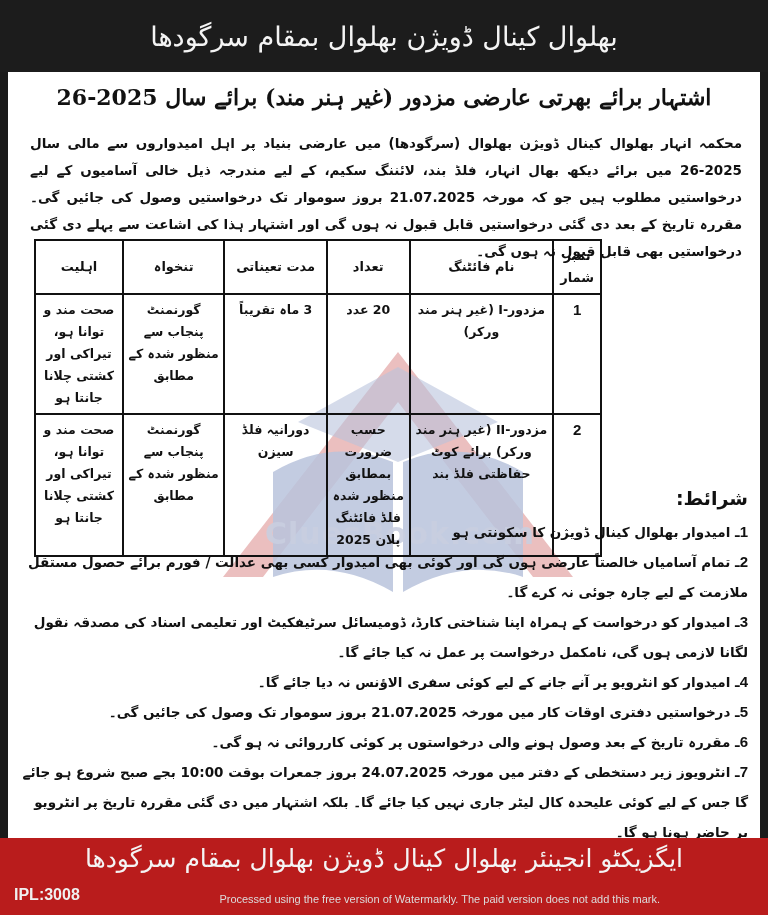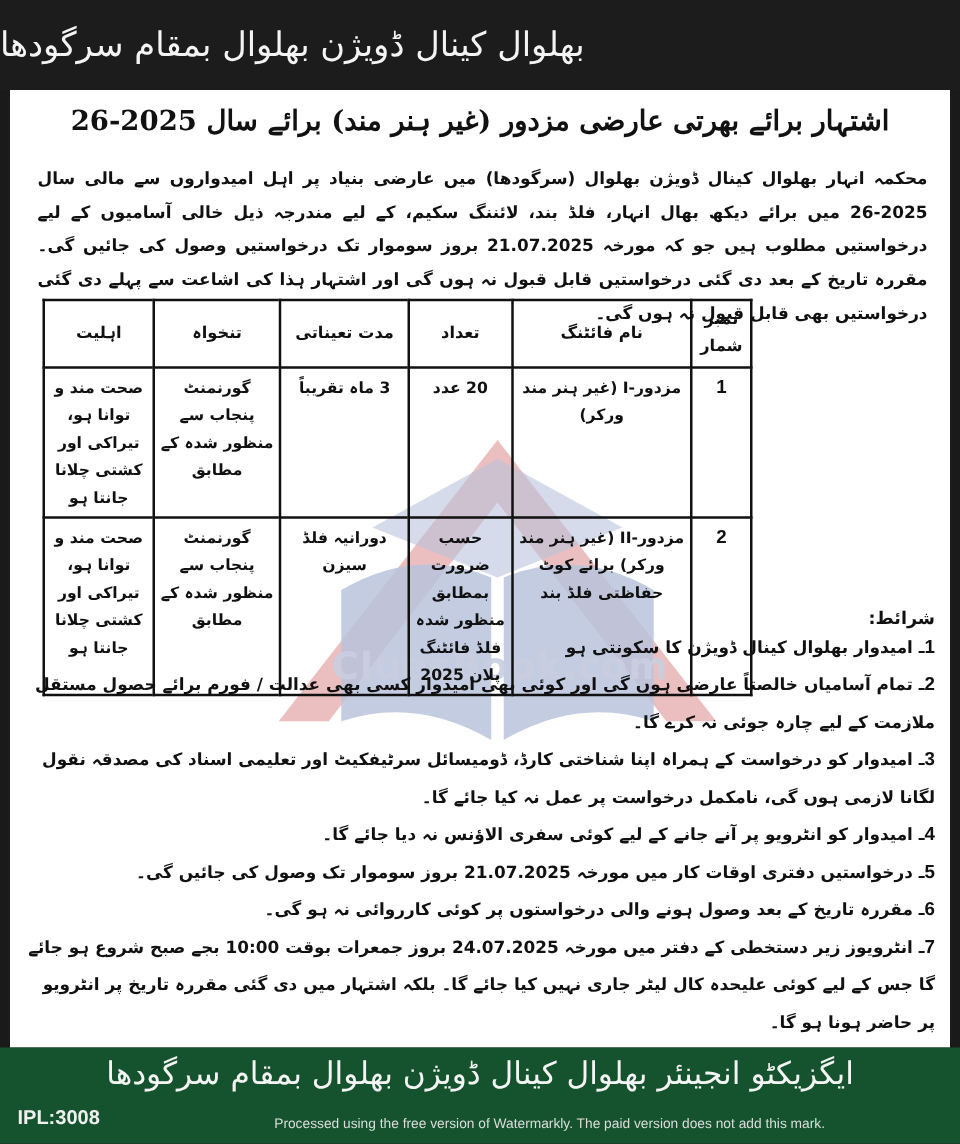--- a/index.html
+++ b/index.html
@@ -1,21 +1,21 @@
 <!DOCTYPE html>
 <html><head>
 <meta charset="utf-8">
 <style>
   * { box-sizing: border-box; margin: 0; padding: 0; }
   html, body { width: 768px; height: 915px; background: #1a1a1a; overflow: hidden; }
   body { position: relative; font-family: "DejaVu Sans", sans-serif; color: #111; }
 
   .header-bar {
     position: absolute; left: 0; top: 0; width: 768px; height: 72px;
-    background: #1c1c1c; display: flex; align-items: center; justify-content: flex-start;
+    background: #1c1c1c; display: flex; align-items: center; justify-content: center;
   }
   .header-title {
     color: #f4f4f4; font-family: "DejaVu Serif", serif; font-size: 27px;
     direction: rtl; letter-spacing: 0.5px;
   }
 
   .paper {
     position: absolute; left: 8px; top: 72px; width: 752px; height: 766px;
     background: #ffffff; overflow: hidden;
   }
@@ -50,26 +50,26 @@
   }
   table.posts th { height: 33px; vertical-align: middle; font-size: 13px; }
   table.posts td.num { font-family: "Liberation Sans", sans-serif; font-size: 15px; }
   .row1 td { height: 73px; }
   .row2 td { height: 100px; }
 
   .conditions {
     position: absolute; top: 415px; left: 14px; width: 726px; direction: rtl;
     font-size: 13.5px; font-weight: bold; color: #111;
   }
-  .cond-title { font-size: 14px; margin-bottom: 0; }
+  .cond-title { font-size: 19px; margin-bottom: 8px; }
   .cond-item { line-height: 30px; }
   .cond-num { font-family: "Liberation Sans", sans-serif; font-size: 15px; }
 
   .footer-bar {
-    position: absolute; left: 0; top: 838px; width: 768px; height: 77px; background: #14532d;
+    position: absolute; left: 0; top: 838px; width: 768px; height: 77px; background: #b91c1c;
   }
   .footer-title {
     position: absolute; top: 6px; left: 0; width: 100%; text-align: center;
     color: #f4f4f4; font-family: "DejaVu Serif", serif; font-size: 25px; direction: rtl;
   }
   .footer-ipl {
     position: absolute; left: 14px; top: 48px; color: #f0f0f0;
     font-family: "Liberation Sans", sans-serif; font-weight: bold; font-size: 16px;
   }
   .footer-note {

